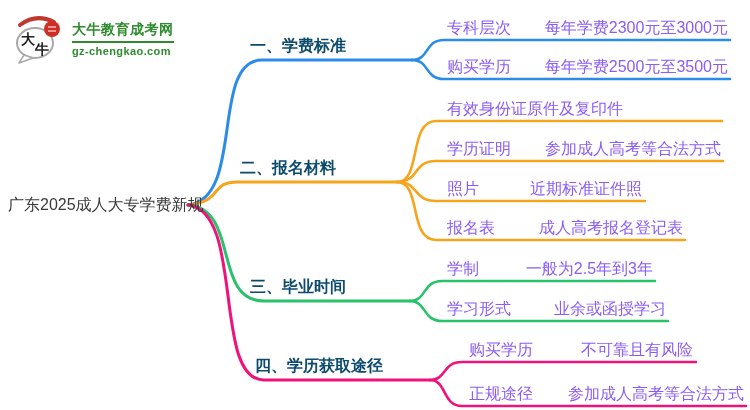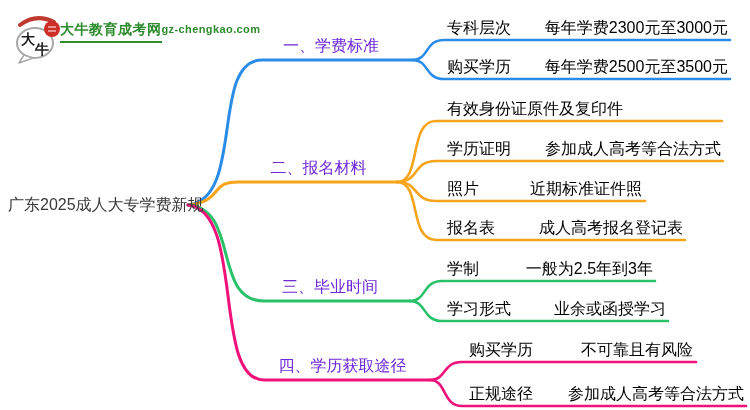--- a/index.html
+++ b/index.html
@@ -6,32 +6,32 @@
   .canvas{
     position:relative;width:750px;height:410px;background:#ffffff;overflow:hidden;
     font-family:"Liberation Sans","DejaVu Sans",sans-serif;color:#3a3a3a;
   }
   svg.lines{position:absolute;left:0;top:0;width:750px;height:410px;}
   .root-node{
     position:absolute;left:8px;top:194px;width:182px;height:22px;line-height:22px;
     font-size:16px;white-space:nowrap;color:#3a3a3a;
   }
   .blabel{
-    position:absolute;height:24px;line-height:24px;text-align:center;
-    font-size:16px;white-space:nowrap;color:#6d28d9;
+    position:absolute;height:24px;line-height:24px;
+    font-size:16px;white-space:nowrap;color:#0c4a6e;font-weight:bold;
   }
   .row{
     position:absolute;height:24px;display:flex;justify-content:space-between;
-    align-items:flex-end;font-size:16px;line-height:22px;white-space:nowrap;color:#000000;
+    align-items:flex-end;font-size:16px;line-height:22px;white-space:nowrap;color:#8b5cf6;
   }
   .row .clabel{flex:0 0 auto;}
   .row .cvalue{flex:0 0 auto;}
   .logo{position:absolute;left:14px;top:10px;display:flex;align-items:flex-start;}
   .logo-icon{width:46px;height:54px;flex:0 0 auto;}
-  .logo-text{margin-left:0;margin-top:11px;display:flex;flex-direction:row;}
+  .logo-text{margin-left:12px;margin-top:11px;display:flex;flex-direction:column;}
   .logo-title{
     font-size:14px;font-weight:bold;color:#2e8b2e;letter-spacing:0.5px;
     border-bottom:2px solid #2e8b2e;padding-bottom:2px;white-space:nowrap;
   }
   .logo-domain{
     font-size:11px;font-weight:bold;color:#2e8b2e;letter-spacing:0.4px;
     margin-top:2px;white-space:nowrap;
   }
 </style>
 </head>

